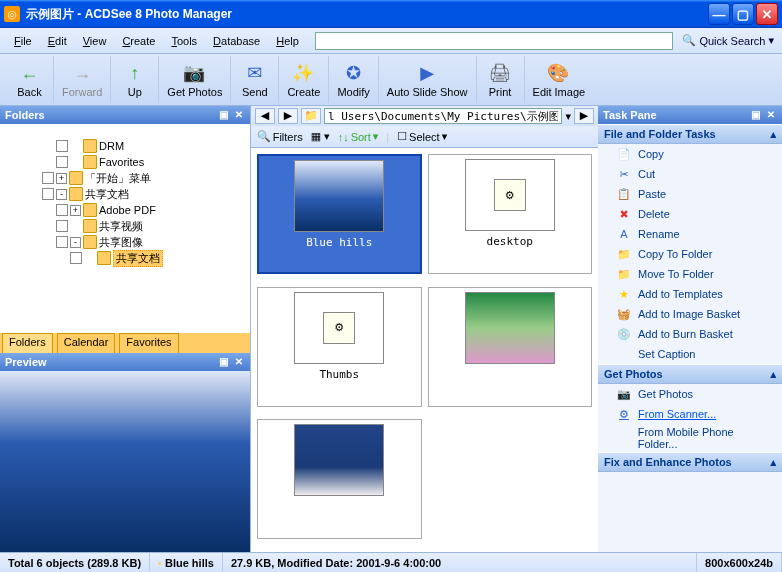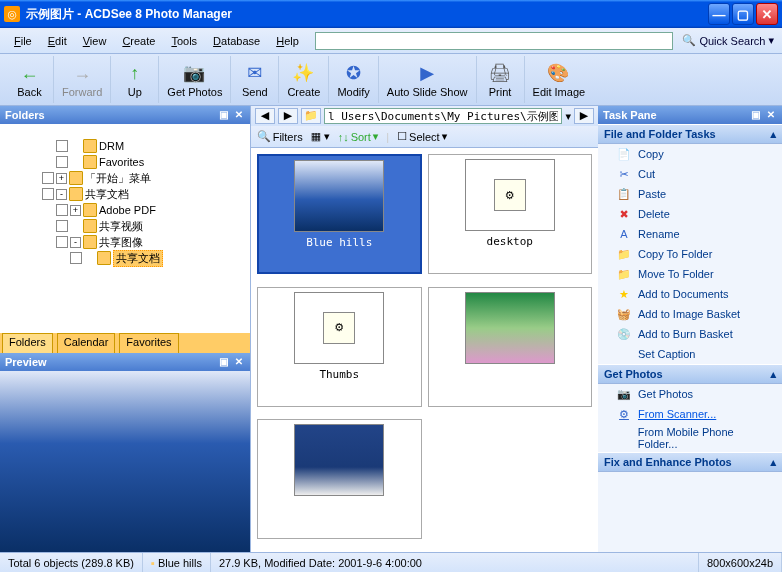--- a/index.html
+++ b/index.html
@@ -46,21 +46,21 @@
 .thumb.sel{background:#3d6fd0;color:#fff;border:2px solid #14a;}
 .thumb .timg{width:90px;height:72px;border:1px solid #888;display:flex;align-items:center;justify-content:center;}
 .thumb .tn{margin-top:4px;font-family:monospace;}
 .right{width:184px;display:flex;flex-direction:column;background:#f0f5fd;}
 .section-h{height:20px;background:linear-gradient(#cfe0f8,#a8c6ef);display:flex;align-items:center;padding:0 6px;font-weight:bold;color:#003a8c;border-top:1px solid #fff;border-bottom:1px solid #9cb6e0;}
 .section-h .sp{flex:1;}
 .task{display:flex;align-items:center;padding:2px 8px 2px 18px;gap:6px;color:#003a8c;}
 .task .tic{width:16px;height:16px;display:flex;align-items:center;justify-content:center;}
 .task.link span{color:#0054e3;text-decoration:underline;}
 .statusbar{height:20px;background:linear-gradient(#e6eefc,#d4e4fb);display:flex;align-items:center;border-top:1px solid #9cb6e0;}
-.statusbar .cell{padding:0 8px;border-right:1px solid #b8cce8;height:100%;display:flex;align-items:center;gap:3px;}
+.statusbar .cell{padding:0 8px;border-right:1px solid #b8cce8;height:100%;display:flex;align-items:center;gap:3px;font-weight:bold;}
 </style>
 </head>
 <body>
 
 <div class="titlebar">
   <div class="logo">◎</div>
   <div class="title">示例图片 - ACDSee 8 Photo Manager</div>
   <div class="winbtns">
     <div class="winbtn min">—</div>
     <div class="winbtn max">▢</div>
@@ -273,21 +273,21 @@
         <div class="task">
           <span class="tic" style="color:#3a3">📁</span>
           <span>Copy To Folder</span>
         </div>
         <div class="task">
           <span class="tic" style="color:#36c">📁</span>
           <span>Move To Folder</span>
         </div>
         <div class="task">
           <span class="tic" style="color:#fc0">★</span>
-          <span>Add to Documents</span>
+          <span>Add to Templates</span>
         </div>
         <div class="task">
           <span class="tic" style="color:#36c">🧺</span>
           <span>Add to Image Basket</span>
         </div>
         <div class="task">
           <span class="tic" style="color:#f90">💿</span>
           <span>Add to Burn Basket</span>
         </div>
         <div class="task">

